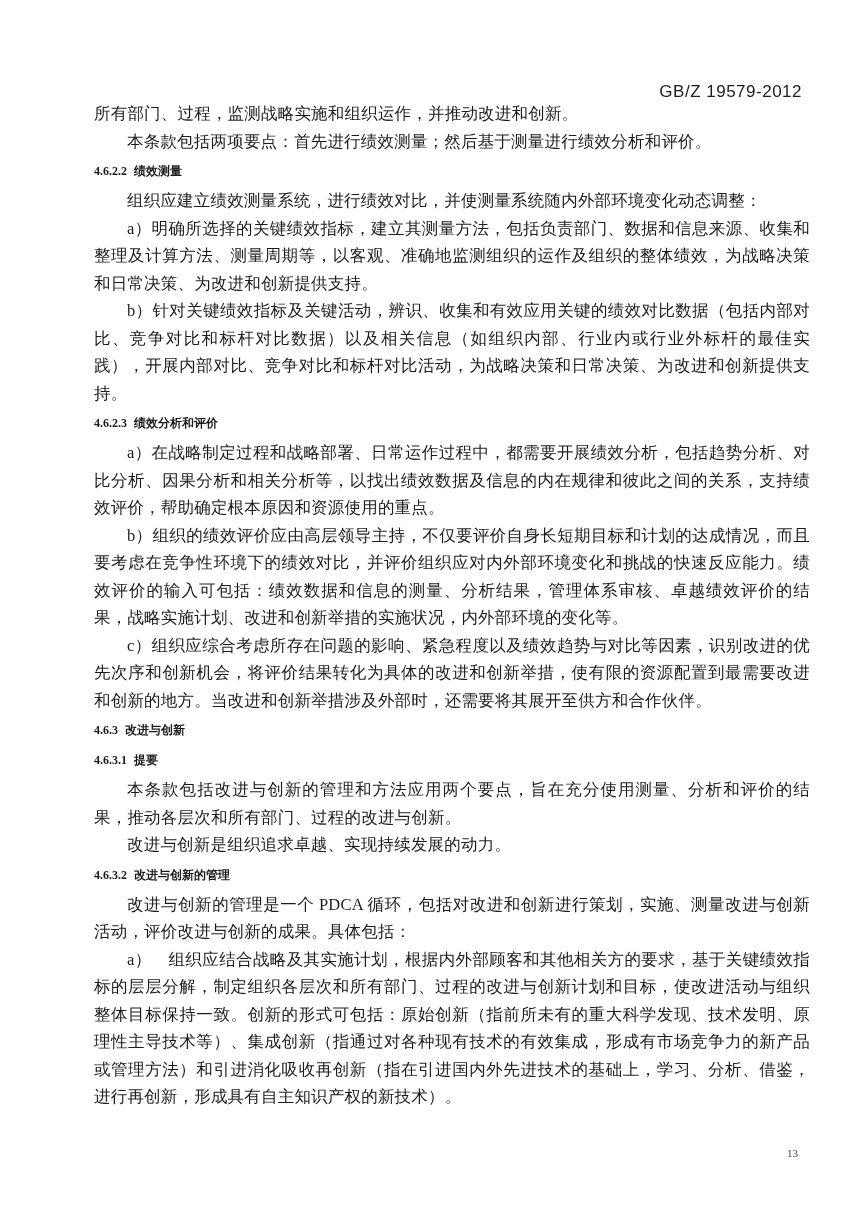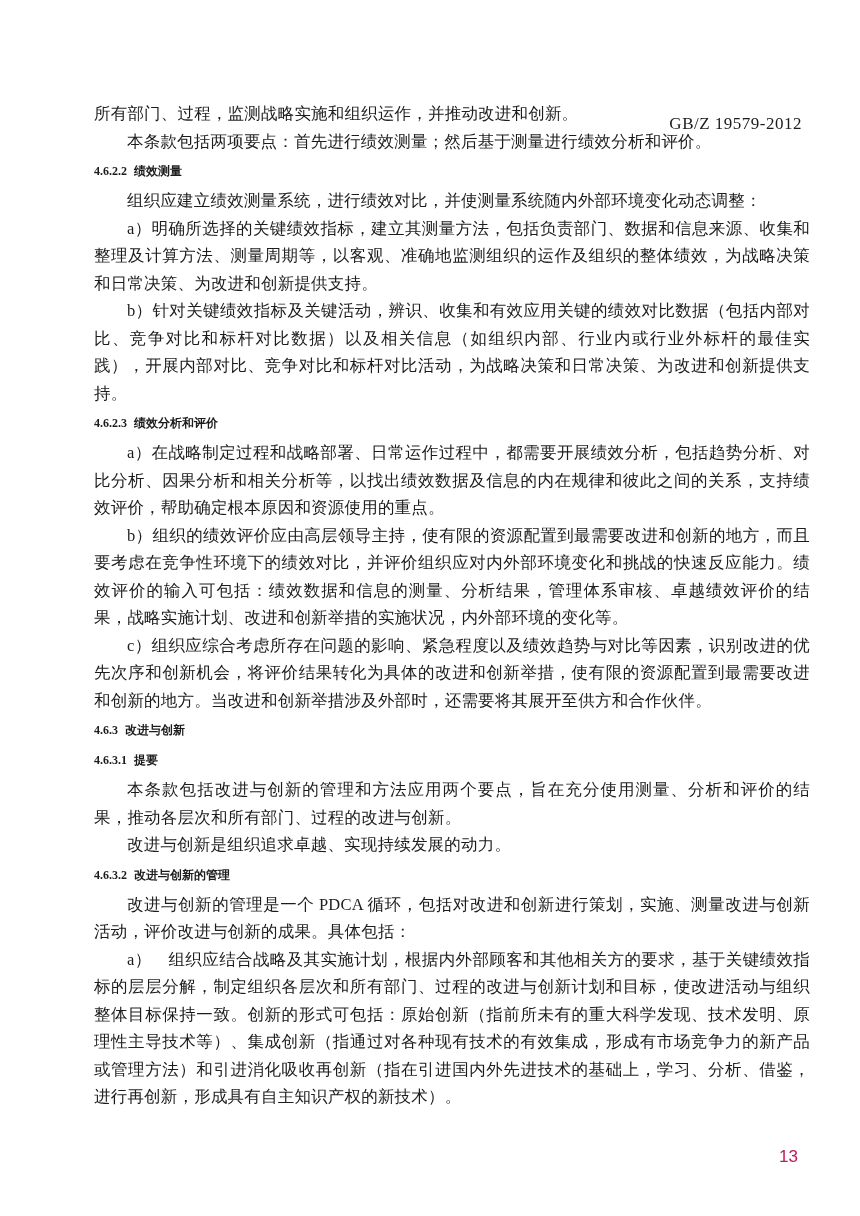--- a/index.html
+++ b/index.html
@@ -11,25 +11,24 @@
   .page {
     position: relative;
     width: 860px; height: 1216px;
     background: #ffffff;
     color: #1c1c1c;
     overflow: hidden;
   }
   .doc-header {
     position: absolute;
     top: 82px; right: 58px;
-    font-family: Liberation Serif, serif;
+    font-family: Liberation Sans, sans-serif;
     font-size: 17px;
     letter-spacing: 0.5px;
     color: #1c1c1c;
-    margin-top: 32px;
   }
   .content {
     position: absolute;
     top: 100px; left: 94px;
     width: 716px;
   }
   .content p {
     margin: 0;
     font-size: 16.5px;
     line-height: 27.5px;
@@ -49,23 +48,23 @@
     font-weight: bold;
     margin-right: 7px;
   }
   .htitle {
     font-family: "Liberation Sans", sans-serif;
     font-weight: bold;
   }
   .page-number {
     position: absolute;
     top: 1147px; right: 62px;
-    font-family: Liberation Sans, sans-serif;
-    font-size: 17px;
-    color: #be185d;
+    font-family: Liberation Serif, serif;
+    font-size: 11px;
+    color: #404040;
   }
 </style>
 </head>
 <body>
 
 <div class="page">
 
   <div class="doc-header">GB/Z 19579-2012</div>
 
   <div class="content">
@@ -81,21 +80,21 @@
     <p class="indent">a）明确所选择的关键绩效指标，建立其测量方法，包括负责部门、数据和信息来源、收集和整理及计算方法、测量周期等，以客观、准确地监测组织的运作及组织的整体绩效，为战略决策和日常决策、为改进和创新提供支持。</p>
 
     <p class="indent">b）针对关键绩效指标及关键活动，辨识、收集和有效应用关键的绩效对比数据（包括内部对比、竞争对比和标杆对比数据）以及相关信息（如组织内部、行业内或行业外标杆的最佳实践），开展内部对比、竞争对比和标杆对比活动，为战略决策和日常决策、为改进和创新提供支持。</p>
 
 
     <h3><span class="hnum">4.6.2.3</span><span class="htitle">绩效分析和评价</span></h3>
 
 
     <p class="indent">a）在战略制定过程和战略部署、日常运作过程中，都需要开展绩效分析，包括趋势分析、对比分析、因果分析和相关分析等，以找出绩效数据及信息的内在规律和彼此之间的关系，支持绩效评价，帮助确定根本原因和资源使用的重点。</p>
 
-    <p class="indent">b）组织的绩效评价应由高层领导主持，使有限的资源配置到最需要改进和创新的地方，而且要考虑在竞争性环境下的绩效对比，并评价组织应对内外部环境变化和挑战的快速反应能力。绩效评价的输入可包括：绩效数据和信息的测量、分析结果，管理体系审核、卓越绩效评价的结果，战略实施计划、改进和创新举措的实施状况，内外部环境的变化等。</p>
+    <p class="indent">b）组织的绩效评价应由高层领导主持，不仅要评价自身长短期目标和计划的达成情况，而且要考虑在竞争性环境下的绩效对比，并评价组织应对内外部环境变化和挑战的快速反应能力。绩效评价的输入可包括：绩效数据和信息的测量、分析结果，管理体系审核、卓越绩效评价的结果，战略实施计划、改进和创新举措的实施状况，内外部环境的变化等。</p>
 
     <p class="indent">c）组织应综合考虑所存在问题的影响、紧急程度以及绩效趋势与对比等因素，识别改进的优先次序和创新机会，将评价结果转化为具体的改进和创新举措，使有限的资源配置到最需要改进和创新的地方。当改进和创新举措涉及外部时，还需要将其展开至供方和合作伙伴。</p>
 
     <h3><span class="hnum">4.6.3</span><span class="htitle">改进与创新</span></h3>
 
     <h3><span class="hnum">4.6.3.1</span><span class="htitle">提要</span></h3>
 
     <p class="indent">本条款包括改进与创新的管理和方法应用两个要点，旨在充分使用测量、分析和评价的结果，推动各层次和所有部门、过程的改进与创新。</p>
 
     <p class="indent">改进与创新是组织追求卓越、实现持续发展的动力。</p>

